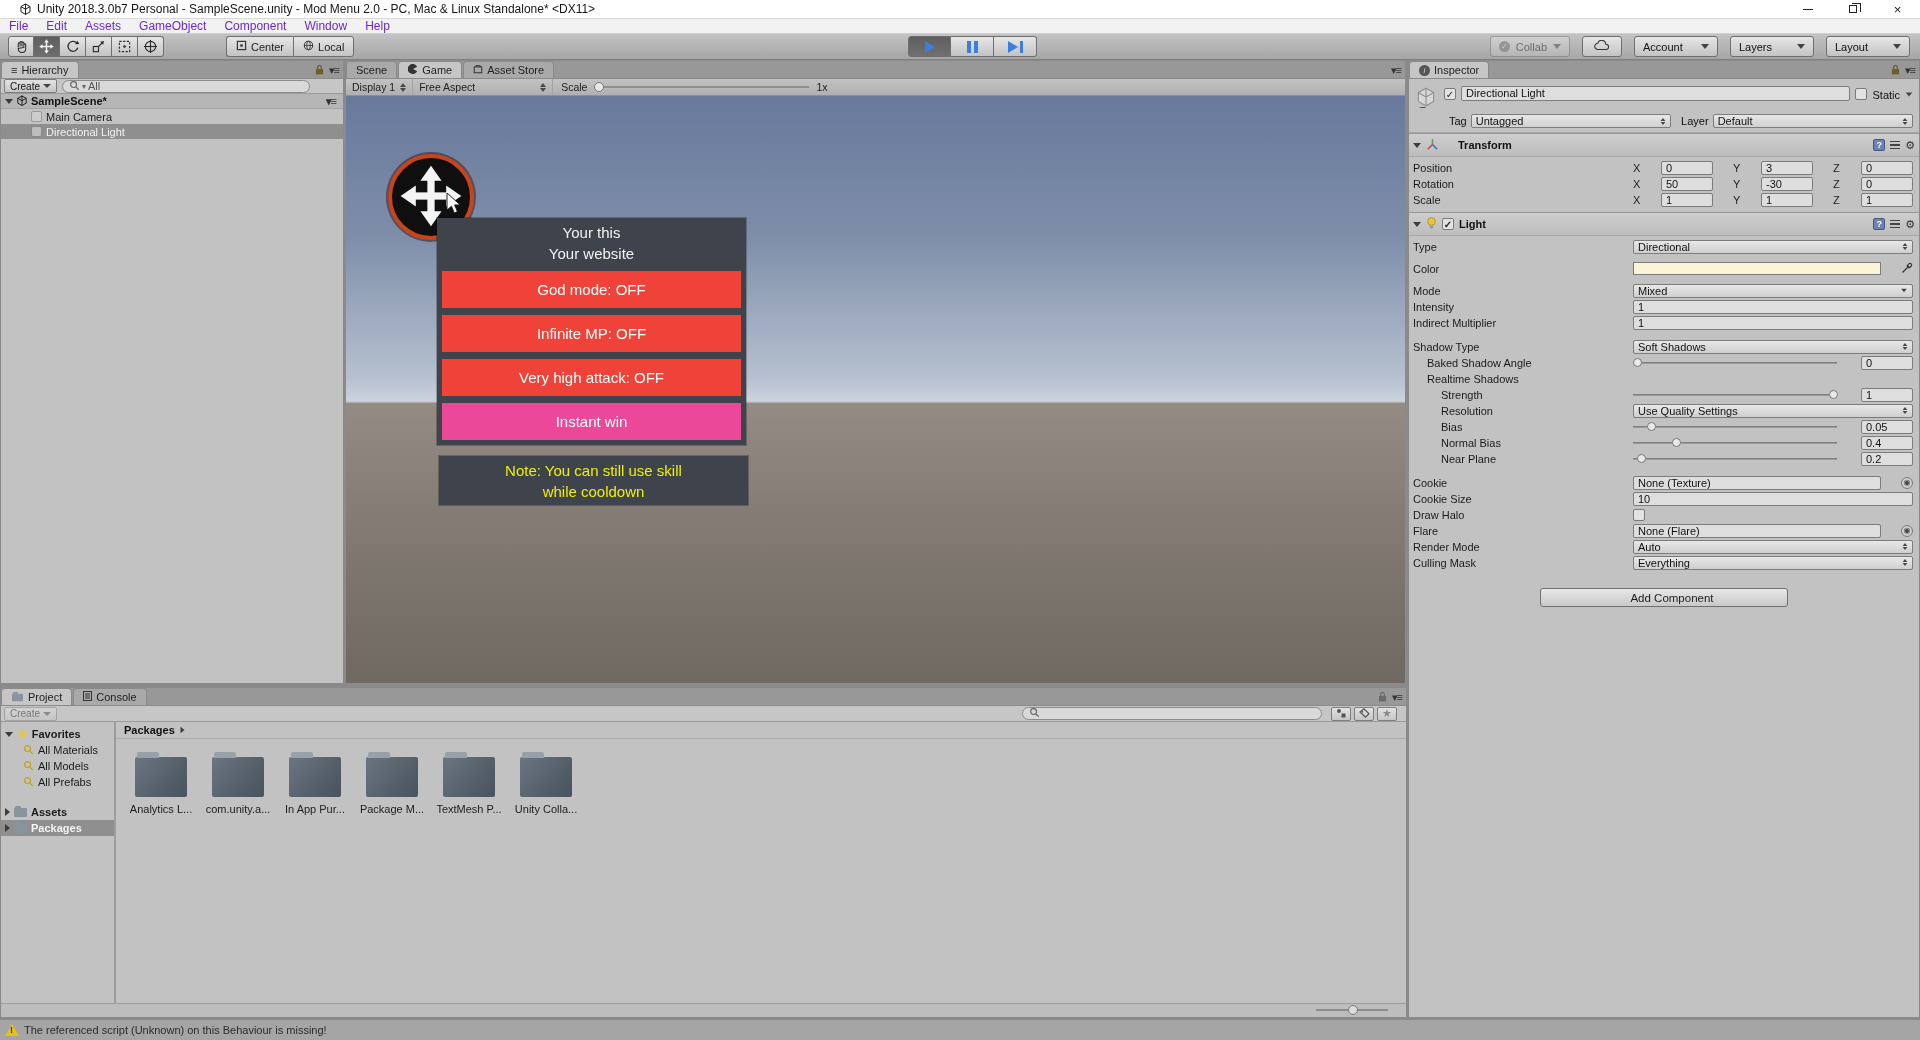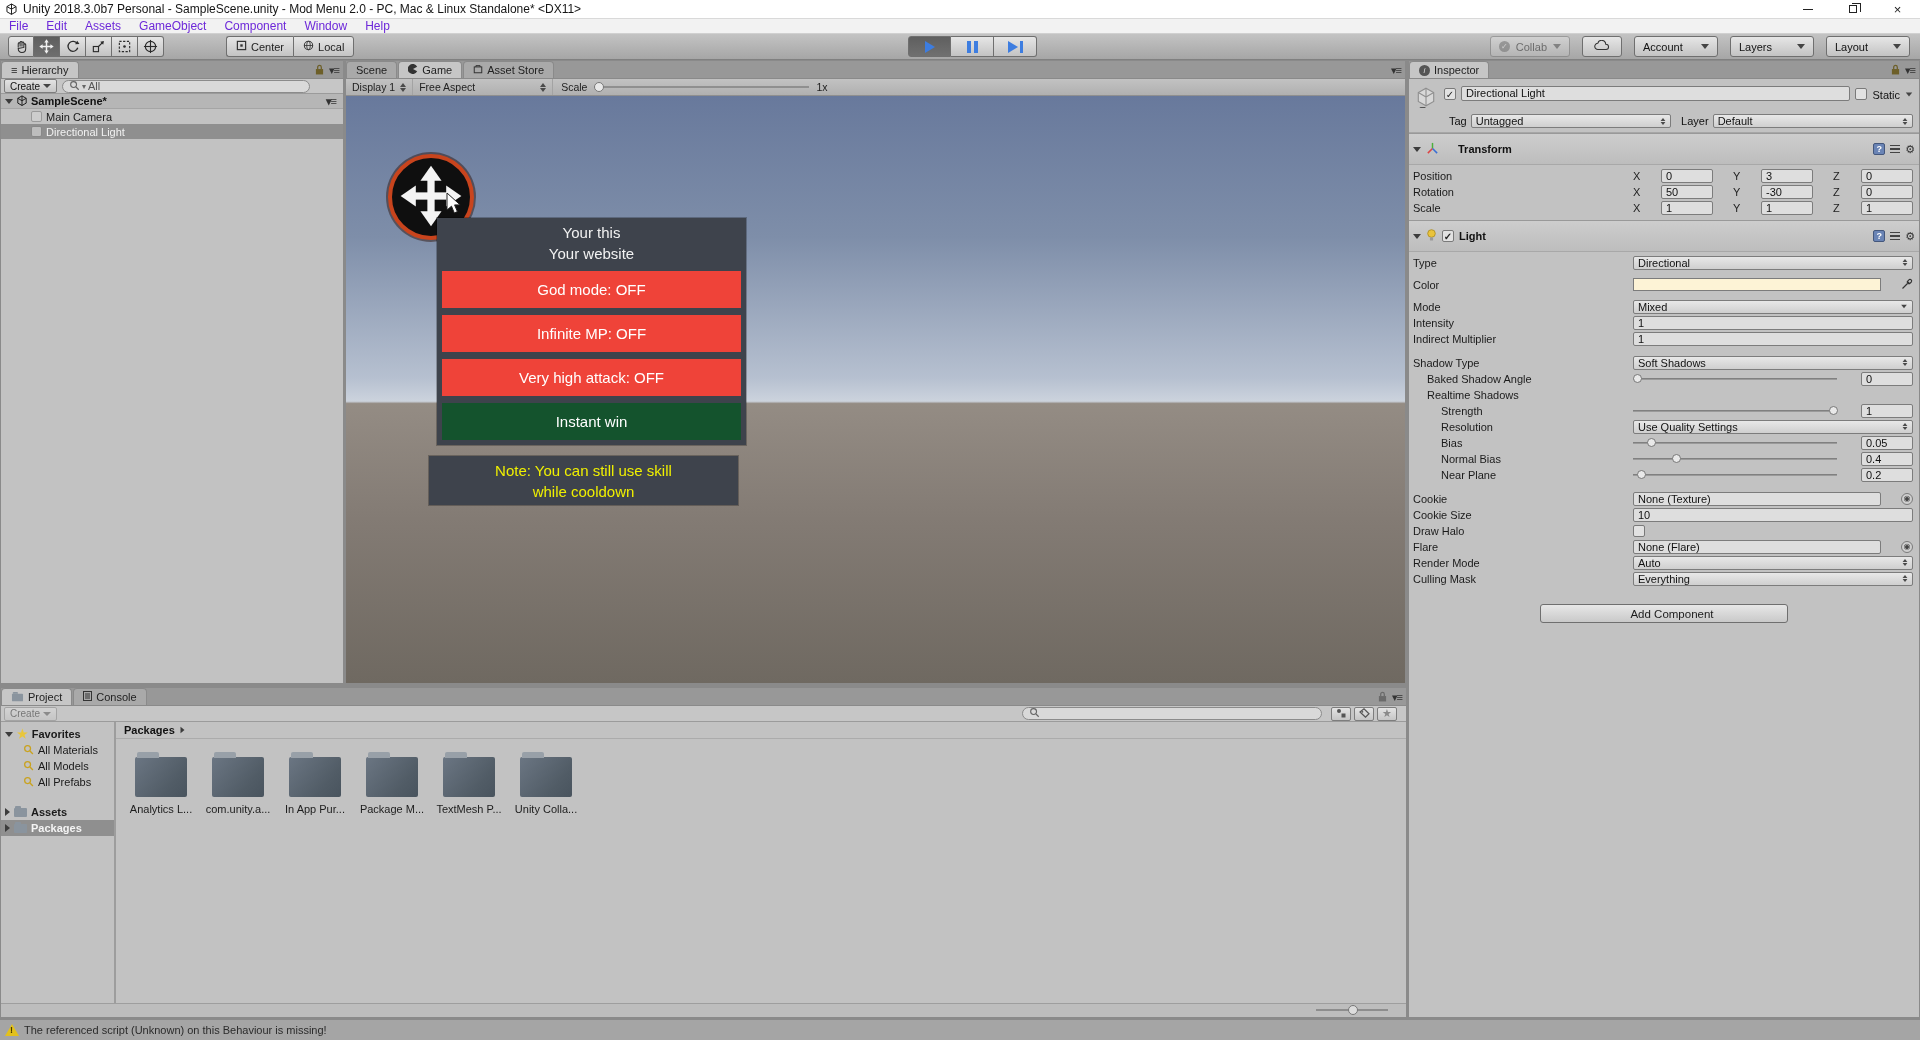--- a/index.html
+++ b/index.html
@@ -6,21 +6,21 @@
   html,body { width:1920px; height:1040px; }
   body {
     font-family:"Liberation Sans", sans-serif;
     font-size:11px; color:#111;
     background:#8a8a8a; position:relative; overflow:hidden;
   }
   .abs { position:absolute; }
 
   
   .titlebar { left:0; top:0; width:1920px; height:19px; background:#ffffff;
-    display:flex; align-items:center; padding-left:5px; gap:5px; border-bottom:1px solid #d9d9d9;}
+    display:flex; align-items:center; padding-left:19px; gap:5px; border-bottom:1px solid #d9d9d9;}
   .titlebar .title { font-size:12px; color:#151515; }
   .win-controls { margin-left:auto; display:flex; align-items:center; height:100%; }
   .win-btn { width:45px; height:100%; display:flex; align-items:center; justify-content:center; color:#222; }
   .win-min-glyph { width:10px; height:1px; background:#222; display:inline-block;}
   .win-restore-glyph { width:8px; height:8px; border:1px solid #222; position:relative; background:#fff;}
   .win-restore-glyph::before { content:""; position:absolute; left:2px; top:-3px; width:8px; height:8px; border:1px solid #222; border-left:none; border-bottom:none;}
   .win-close-glyph { font-size:13px; line-height:1; }
 
   
   .menubar { left:0; top:19px; width:1920px; height:15px; background:#f2f2f2;
@@ -104,40 +104,40 @@
 
   .game-canvas { position:relative; width:100%; height:587px; overflow:hidden;
     background:linear-gradient(180deg,#68799c 0%, #7e8ea9 24%, #b6c0d0 48%, #ccd3dd 52%, #948c84 52.4%, #837b74 72%, #6f6961 100%);}
   .move-circle { position:absolute; left:42px; top:58px; width:86px; height:86px; border-radius:50%;
     background:#0f0f0f; border:4px solid #c8441d; box-shadow:0 0 0 2px rgba(40,10,0,.45); display:flex; align-items:center; justify-content:center;}
   .mod-panel { position:absolute; left:91px; top:122px; width:309px; background:#3e434c; padding-bottom:5px; box-shadow:0 0 0 1px rgba(0,0,0,.25);}
   .mod-header { color:#f2f2f2; font-size:15px; text-align:center; line-height:21px; padding-top:4px; height:46px;}
   .mod-btn { height:37px; margin:7px 5px 0 5px; display:flex; align-items:center; justify-content:center;
     color:#fff; font-size:15px; }
   .mod-btn.red { background:#ef4339; }
-  .mod-btn.blue { background:#14532d; }
-  .mod-note { position:absolute; left:83px; top:360px; width:309px; height:49px; background:#3e434c;
+  .mod-btn.blue { background:#ec4899; }
+  .mod-note { position:absolute; left:93px; top:360px; width:309px; height:49px; background:#3e434c;
     color:#f0f000; font-size:15px; text-align:center; line-height:21px; padding-top:4px; box-shadow:0 0 0 1px rgba(0,0,0,.25);}
   .gcursor { position:absolute; left:100px; top:96px; }
 
   
   .inspector { left:1408px; top:60px; width:512px; height:958px; }
   .insp-body { padding-top:3px; }
   .irow { display:flex; align-items:center; height:15px; margin:1px 6px 1px 4px; gap:20px;}
   .ilabel { width:200px; flex:none; color:#1b1b1b; }
   .ind1 { padding-left:14px; } .ind2 { padding-left:28px; }
   .ifield { flex:1; height:14px; background:#dedede; border:1px solid #7c7c7c; border-radius:2px; padding:0 4px; line-height:12px; color:#111;}
   .idrop { flex:1; height:14px; background:linear-gradient(#e8e8e8,#cfcfcf); border:1px solid #7c7c7c; border-radius:2px;
     padding:0 4px; line-height:12px; display:flex; align-items:center; color:#111;}
   .idrop .updown{ margin-left:auto; transform:scale(.8);}
   .inum { width:52px; flex:none; height:14px; background:#dedede; border:1px solid #7c7c7c; border-radius:2px; padding:0 4px; line-height:12px;}
   .islider { flex:1; height:2px; background:#9a9a9a; border-top:1px solid #808080; position:relative; margin-right:4px;}
   .ithumb { position:absolute; top:-5px; width:9px; height:9px; border-radius:50%; background:#e9e9e9; border:1px solid #777;}
   .cbx { width:12px; height:12px; background:#e2e2e2; border:1px solid #7a7a7a; border-radius:2px; display:inline-flex; align-items:center; justify-content:center; font-size:10px; color:#222;}
-  .comp-header { height:32px; background:linear-gradient(#cdcdcd,#bdbdbd); border-top:1px solid #999; border-bottom:1px solid #a8a8a8;
+  .comp-header { height:24px; background:linear-gradient(#cdcdcd,#bdbdbd); border-top:1px solid #999; border-bottom:1px solid #a8a8a8;
     display:flex; align-items:center; gap:5px; padding:0 4px; font-weight:bold;}
   .comp-right { margin-left:auto; display:flex; align-items:center; gap:5px;}
   .help-ico { width:12px; height:12px; background:#6a84b5; border:1px solid #44577c; border-radius:2px; color:#fff; font-size:9px; display:inline-flex; align-items:center; justify-content:center; font-weight:bold;}
   .gear { font-size:11px; color:#333; font-weight:normal;}
   .preset-ico { display:inline-flex; flex-direction:column; gap:2px;}
   .preset-ico i{ width:10px; height:1.5px; background:#444; display:block; position:relative;}
   .ax { width:8px; text-align:left; color:#222; flex:none;}
   .axf { flex:1; height:14px; background:#dedede; border:1px solid #7c7c7c; border-radius:2px; padding:0 4px; line-height:12px;}
   .go-header { display:flex; align-items:flex-start; padding:4px 6px 2px 4px; gap:5px;}
   .go-name { flex:1; height:15px; background:#dedede; border:1px solid #7c7c7c; border-radius:2px; padding:0 4px; line-height:13px;}

